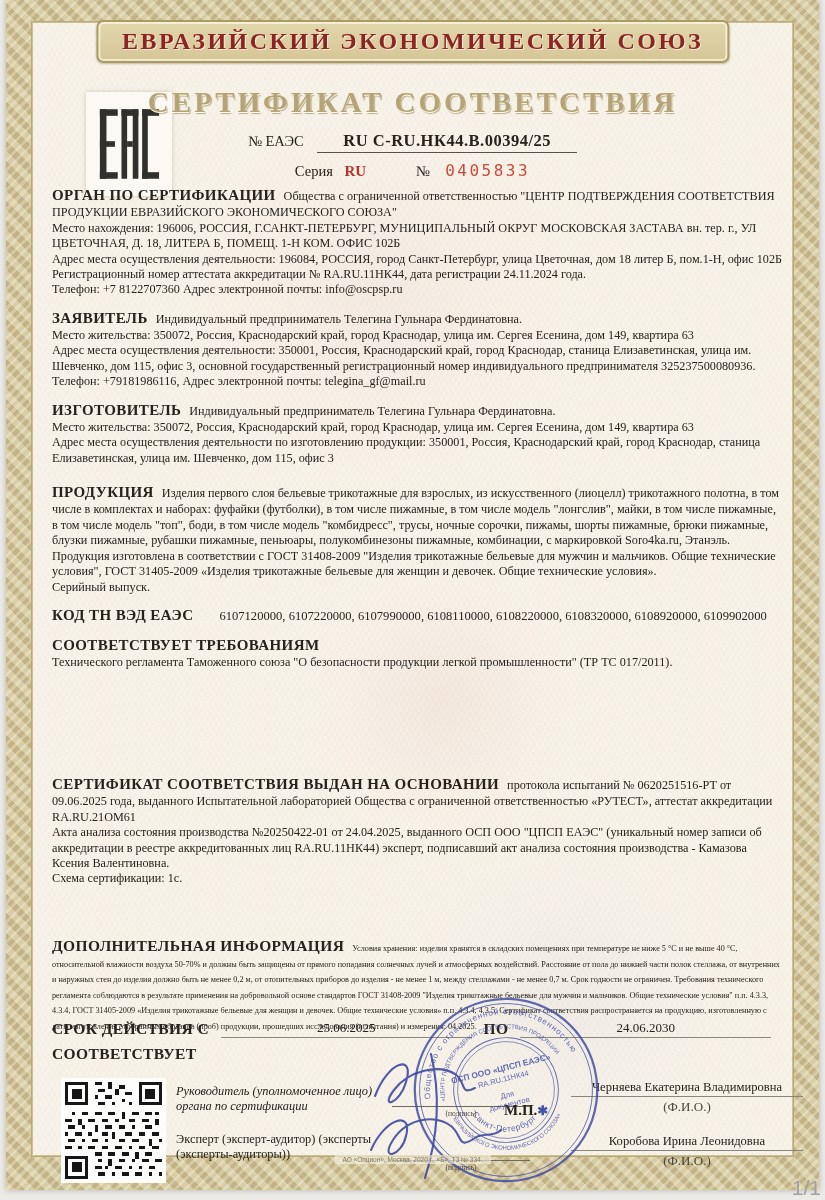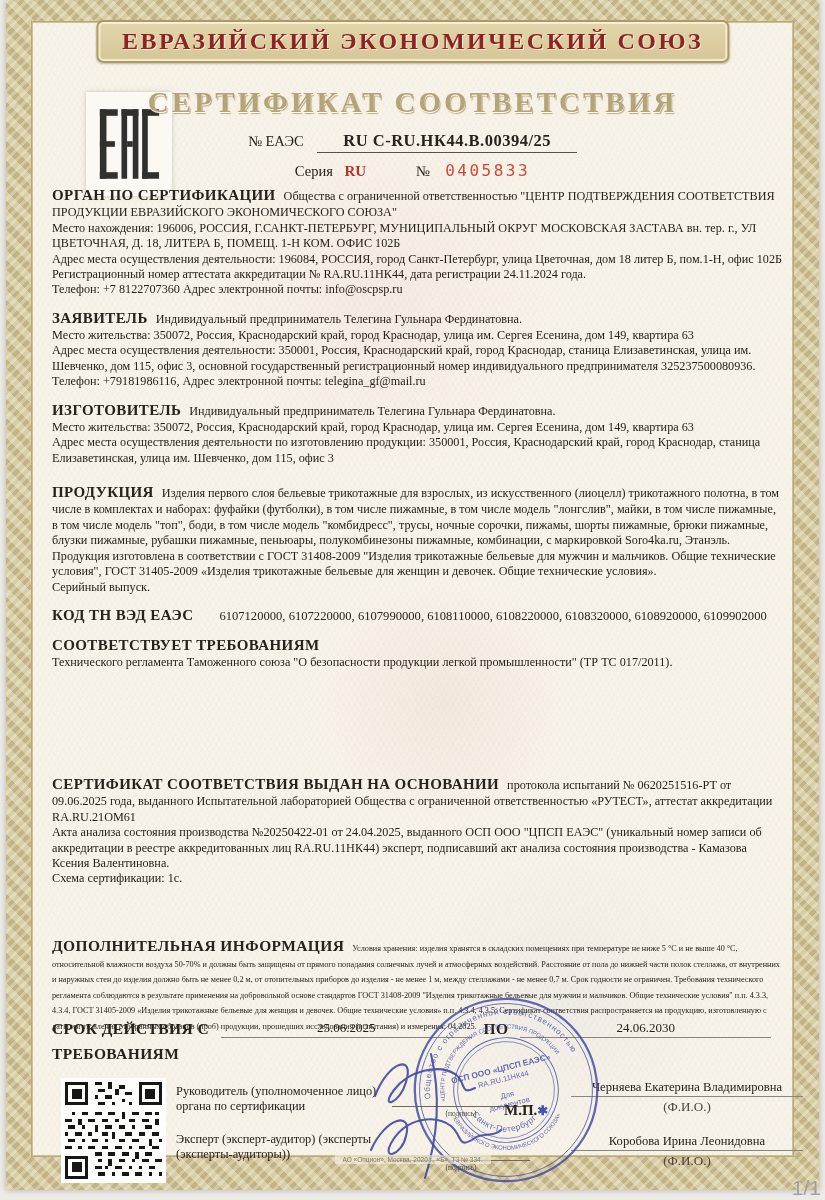--- a/index.html
+++ b/index.html
@@ -86,21 +86,21 @@
   .dop .tiny{font-size:8.2px;line-height:1.32;text-align:justify;}
   
   .srok{position:absolute;top:1020px;left:46px;right:36px;}
   .srok-row{display:flex;align-items:flex-end;}
   .srok-lab{font-weight:bold;font-size:15.5px;letter-spacing:.4px;white-space:nowrap;}
   .srok-cell{flex:1;text-align:center;font-size:13px;border-bottom:1px solid #8a867c;margin:0 12px;padding-bottom:1px;}
   .srok-incl{font-weight:bold;font-size:15.5px;letter-spacing:.4px;margin-top:7px;}
   
   .sig{position:absolute;left:40px;right:30px;top:1078px;height:112px;font-size:12.4px;}
   .qr{position:absolute;left:15px;top:0;width:105px;height:105px;background:#fdfdfb;padding:4px;box-sizing:border-box;}
-  .sig-lab1{position:absolute;left:130px;top:6px;width:218px;}
+  .sig-lab1{position:absolute;left:130px;top:6px;width:218px;font-style:italic;}
   .sig-lab2{position:absolute;left:130px;top:54px;width:250px;}
   .sig-line{position:absolute;border-bottom:1px solid #6e6a60;width:138px;left:346px;}
   .l1{top:28px;}  .l2{top:82px;}
   .podpis{position:absolute;left:346px;width:138px;text-align:center;font-size:7.5px;color:#4a463e;}
   .pp1{top:31px;} .pp2{top:85px;}
   .mp{position:absolute;left:458px;top:24px;font-weight:bold;font-size:15px;}
   .mp .star{color:#4553a8;font-size:13px;}
   .name{position:absolute;left:525px;width:232px;text-align:center;border-bottom:1px solid #8a867c;padding-bottom:1px;font-size:12.6px;}
   .n1{top:2px;} .n2{top:56px;}
   .fio{position:absolute;left:525px;width:232px;text-align:center;font-size:13px;color:#4a463e;}
@@ -210,21 +210,21 @@
     <p class="p"><span class="st">ДОПОЛНИТЕЛЬНАЯ ИНФОРМАЦИЯ</span><span class="tiny">Условия хранения: изделия хранятся в складских помещениях при температуре не ниже 5 °С и не выше 40 °С, относительной влажности воздуха 50-70% и должны быть защищены от прямого попадания солнечных лучей и атмосферных воздействий. Расстояние от пола до нижней части полок стеллажа, от внутренних и наружных стен до изделия должно быть не менее 0,2 м, от отопительных приборов до изделия - не менее 1 м, между стеллажами - не менее 0,7 м. Срок годности не ограничен. Требования технического регламента соблюдаются в результате применения на добровольной основе стандартов ГОСТ 31408-2009 "Изделия трикотажные бельевые для мужчин и мальчиков. Общие технические условия" п.п. 4.3.3, 4.3.4, ГОСТ 31405-2009 «Изделия трикотажные бельевые для женщин и девочек. Общие технические условия» п.п. 4.3.4, 4.3.5. Сертификат соответствия распространяется на продукцию, изготовленную с даты изготовления отобранных образцов (проб) продукции, прошедших исследования (испытания) и измерения: 04.2025.</span></p>
   </div>
 
   <div class="srok">
     <div class="srok-row">
       <span class="srok-lab">СРОК ДЕЙСТВИЯ С</span>
       <span class="srok-cell">25.06.2025</span>
       <span class="srok-lab">ПО</span>
       <span class="srok-cell">24.06.2030</span>
     </div>
-    <div class="srok-incl">ТРЕБОВАНИЯМ</div>
+    <div class="srok-incl">СООТВЕТСТВУЕТ</div>
   </div>
 
   <div class="sig">
     <div class="qr">
       <svg width="97" height="97" viewBox="0 0 29 29" shape-rendering="crispEdges" aria-hidden="true">
         <g fill="#161616">
           <path d="M0 0h7v1H0zM0 1h1v6H0zM6 1h1v6H6zM1 6h6v1H1zM2 2h3v3H2z"></path>
           <path d="M22 0h7v1h-7zM22 1h1v6h-1zM28 1h1v6h-1zM23 6h6v1h-6zM24 2h3v3h-3z"></path>
           <path d="M0 22h7v1H0zM0 23h1v6H0zM6 23h1v6H6zM1 28h6v1H1zM2 24h3v3H2z"></path>
           <path d="M9 0h2v1H9zM13 0h1v2h-1zM16 1h2v1h-2zM10 2h2v1h-2zM15 2h1v2h-1zM18 3h2v1h-2zM9 4h1v1H9zM12 4h2v1h-2zM17 5h1v1h-1zM10 6h2v1h-2zM14 6h1v1h-1zM19 6h1v1h-1z"></path>

